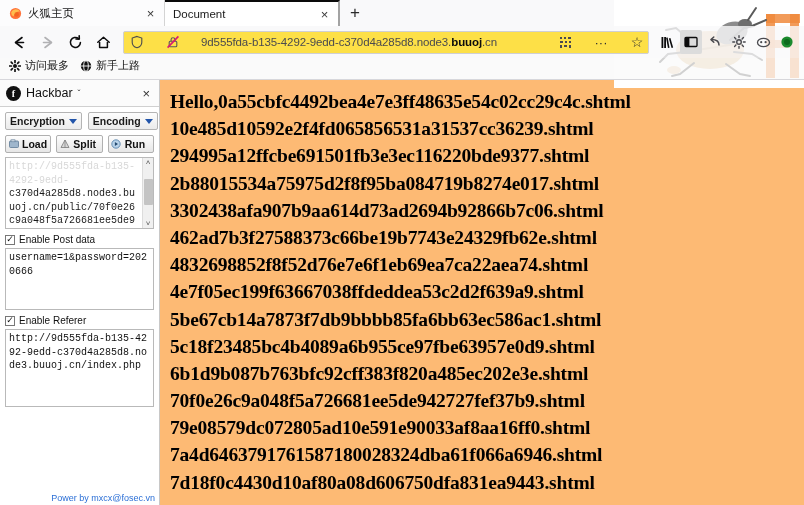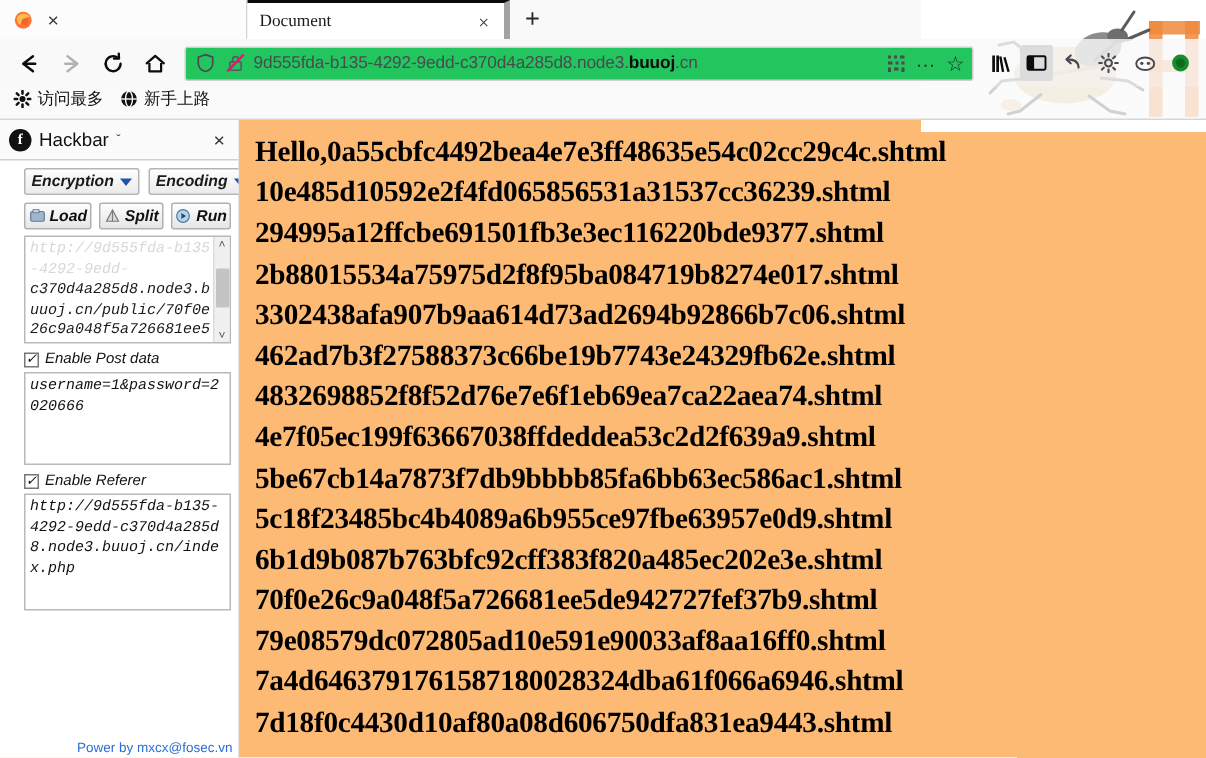--- a/index.html
+++ b/index.html
@@ -47,22 +47,21 @@
   }
   .tab.inactive {
     width: 165px;
     background: rgba(255,255,255,0.55);
     border-right: 1px solid #d4d4d4;
   }
   .tab.active {
     width: 175px;
     background: #ffffff;
     border-top: 2px solid #0a0a0a;
-    border-right: 4px solid #a3a3a3;
-    font-family: Liberation Serif, serif;
+    border-right: 2px solid #a3a3a3;
   }
   .tab-title {
     flex: 1;
     white-space: nowrap; overflow: hidden; text-overflow: ellipsis;
     font-size: 11.5px;
   }
   .tab .fav {
     width: 14px; height: 14px; flex: none;
     display: flex; align-items: center; justify-content: center;
   }
@@ -91,26 +90,26 @@
     display: flex; align-items: center; justify-content: center;
     color: #0c0c0d;
     flex: none;
   }
   .navbtn.dim { color: #b1b1b3; }
 
   .urlbar {
     flex: 1;
     height: 23px;
     margin: 0 5px;
-    background: #22c55e;
+    background: #fde047;
     border: 1px solid #cfcfd3;
     border-radius: 2px;
     display: flex; align-items: center;
     padding: 0 3px 0 5px;
-    gap: 4px;
+    gap: 20px;
     min-width: 0;
   }
   .url-text {
     flex: 1;
     font-size: 11.5px;
     color: #4a4a4f;
     white-space: nowrap; overflow: hidden;
     letter-spacing: -0.1px;
     min-width: 0;
   }
@@ -174,21 +173,21 @@
     background: #111; color: #fff;
     font-size: 10px; font-weight: bold;
     display: flex; align-items: center; justify-content: center;
     flex: none; font-family: "Liberation Serif", serif;
   }
   .sb-title { font-size: 12.5px; color: #111; }
   .sb-caret { font-size: 9px; color: #333; }
   .sb-spacer { flex: 1; }
   .sb-close { font-size: 13px; color: #333; padding: 0 3px; }
 
-  .hb-pane { padding: 5px 5px 0 16px; font-style: italic; }
+  .hb-pane { padding: 5px 5px 0 5px; }
 
   .hb-selects { display: flex; gap: 6px; margin-bottom: 5px; }
   .hb-select {
     background: linear-gradient(#fdfdfd,#ebebeb);
     border: 1px solid #b4b4b4;
     border-radius: 2px;
     font-size: 10.5px; font-weight: bold;
     color: #1a1a1a;
     padding: 2px 4px;
     display: flex; align-items: center; gap: 4px;
@@ -327,20 +326,21 @@
   <div class="tabstrip">
 
     <div class="tab inactive">
       <span class="fav">
         <svg width="13" height="13" viewBox="0 0 13 13">
           <circle cx="6.5" cy="6.5" r="5.6" fill="#ff7139"></circle>
           <path d="M2.2 5.2 A5 5 0 0 1 11 4.4 A6 6 0 0 0 4.6 9.6 A4.6 4.6 0 0 1 2.2 5.2Z" fill="#ffbd4f"></path>
           <circle cx="7.6" cy="7.4" r="2.3" fill="#e8590c" opacity="0.55"></circle>
         </svg>
       </span>
+      <span class="tab-title">火狐主页</span>
       <span class="tab-close">×</span>
     </div>
 
     <div class="tab active">
       <span class="tab-title">Document</span>
       <span class="tab-close">×</span>
     </div>
 
     <div class="newtab">+</div>
   </div>

